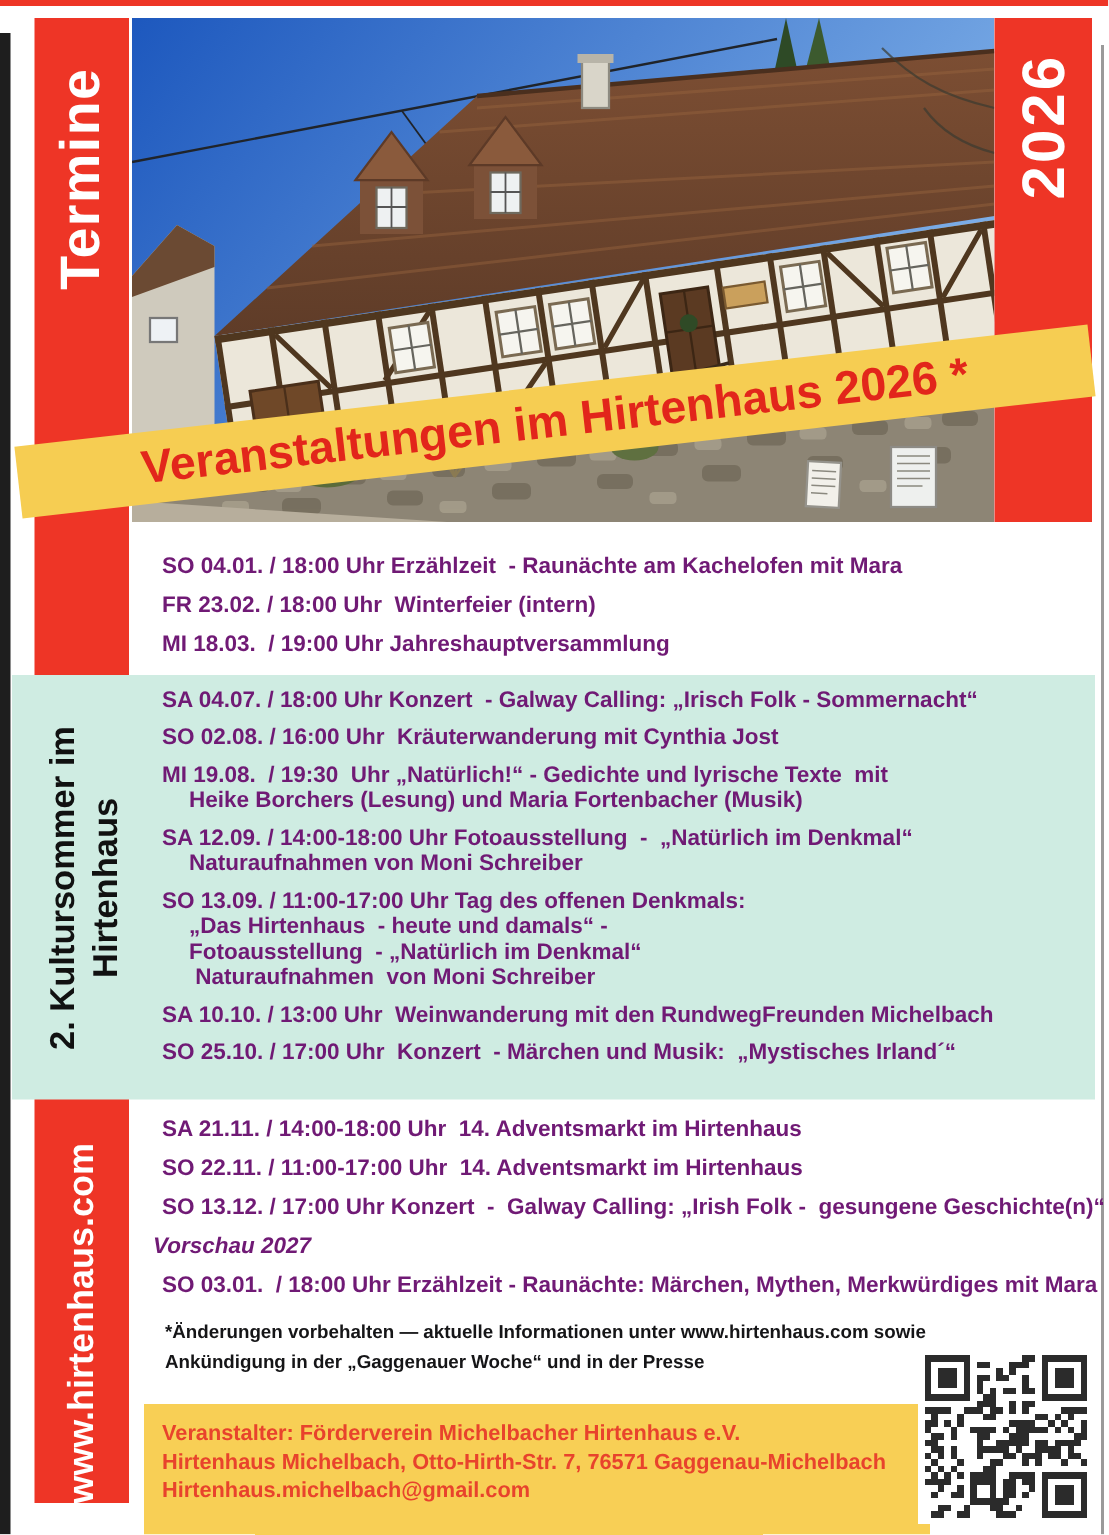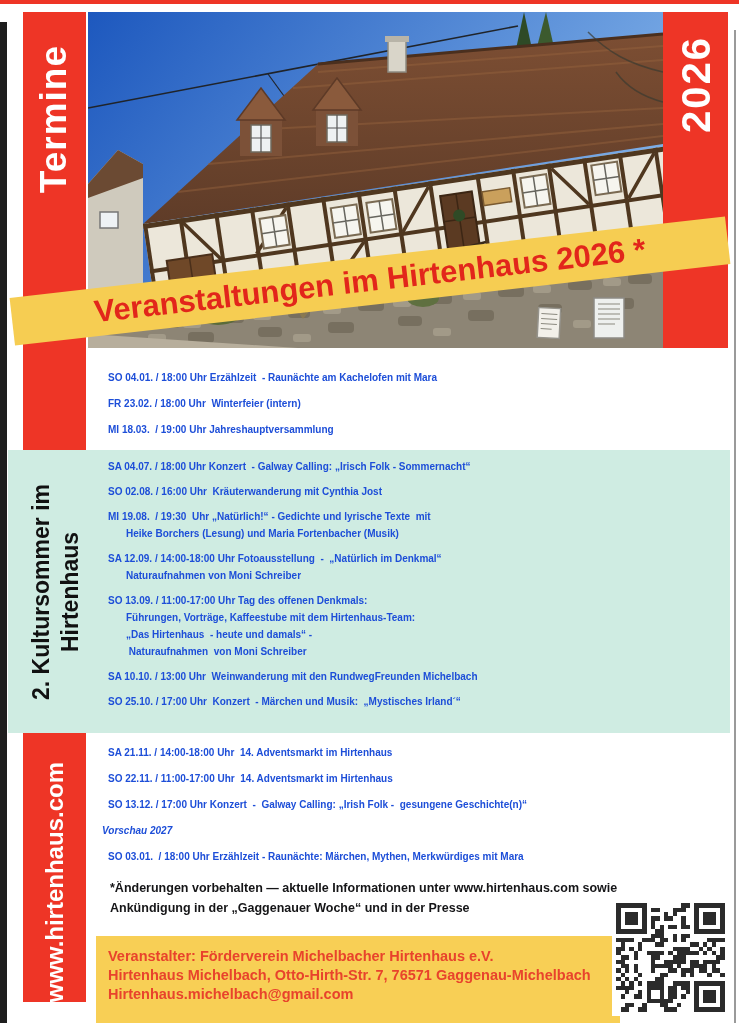--- a/index.html
+++ b/index.html
@@ -42,22 +42,22 @@
     display:flex;align-items:center;justify-content:center;z-index:5;
   }
   .banner span{color:var(--banner-text);font-weight:bold;font-size:31px;white-space:nowrap;}
 
   
   .section{position:absolute;left:8px;width:722px;}
   .sec1{top:356px;height:94px;padding-top:4px;}
   .sec2{top:450px;height:283px;background:var(--mint);z-index:2;}
   .sec3{top:733px;height:150px;padding-top:2px;}
   .row{
-    white-space:pre;font-weight:bold;font-size:10px;line-height:16px;
-    padding-left:100px;margin-top:10px;color:#1d4ed8;
+    white-space:pre;font-weight:bold;font-size:15px;line-height:16px;
+    padding-left:100px;margin-top:10px;color:#701a75;
   }
   .sec2 .row{margin-top:9px;}
   .row.cont{padding-left:118px;margin-top:1px;}
   .row.plain{padding-left:94px;font-style:italic;}
 
   
   .footnote{position:absolute;left:110px;top:878px;width:540px;font-weight:bold;font-size:12.5px;line-height:20px;color:#151517;}
 
   
   .orgbox{
@@ -255,22 +255,22 @@
 Hirtenhaus</span>
     </div>
     <div>
         <div class="row event">SA 04.07. / 18:00 Uhr Konzert  - Galway Calling: „Irisch Folk - Sommernacht“</div>
         <div class="row event">SO 02.08. / 16:00 Uhr  Kräuterwanderung mit Cynthia Jost</div>
         <div class="row event">MI 19.08.  / 19:30  Uhr „Natürlich!“ - Gedichte und lyrische Texte  mit</div>
         <div class="row cont">Heike Borchers (Lesung) und Maria Fortenbacher (Musik)</div>
         <div class="row event">SA 12.09. / 14:00-18:00 Uhr Fotoausstellung  -  „Natürlich im Denkmal“</div>
         <div class="row cont">Naturaufnahmen von Moni Schreiber</div>
         <div class="row event">SO 13.09. / 11:00-17:00 Uhr Tag des offenen Denkmals:</div>
-        <div class="row cont">Führungen, Vorträge, Kaffeestube mit dem Hirtenhaus-Team:</div>
         <div class="row cont">„Das Hirtenhaus  - heute und damals“ -</div>
+        <div class="row cont">Fotoausstellung  - „Natürlich im Denkmal“</div>
         <div class="row cont"> Naturaufnahmen  von Moni Schreiber</div>
         <div class="row event">SA 10.10. / 13:00 Uhr  Weinwanderung mit den RundwegFreunden Michelbach</div>
         <div class="row event">SO 25.10. / 17:00 Uhr  Konzert  - Märchen und Musik:  „Mystisches Irland´“</div>
       </div>
   </div>
 
   <div class="section sec3">
       <div class="row event">SA 21.11. / 14:00-18:00 Uhr  14. Adventsmarkt im Hirtenhaus</div>
       <div class="row event">SO 22.11. / 11:00-17:00 Uhr  14. Adventsmarkt im Hirtenhaus</div>
       <div class="row event">SO 13.12. / 17:00 Uhr Konzert  -  Galway Calling: „Irish Folk -  gesungene Geschichte(n)“</div>

